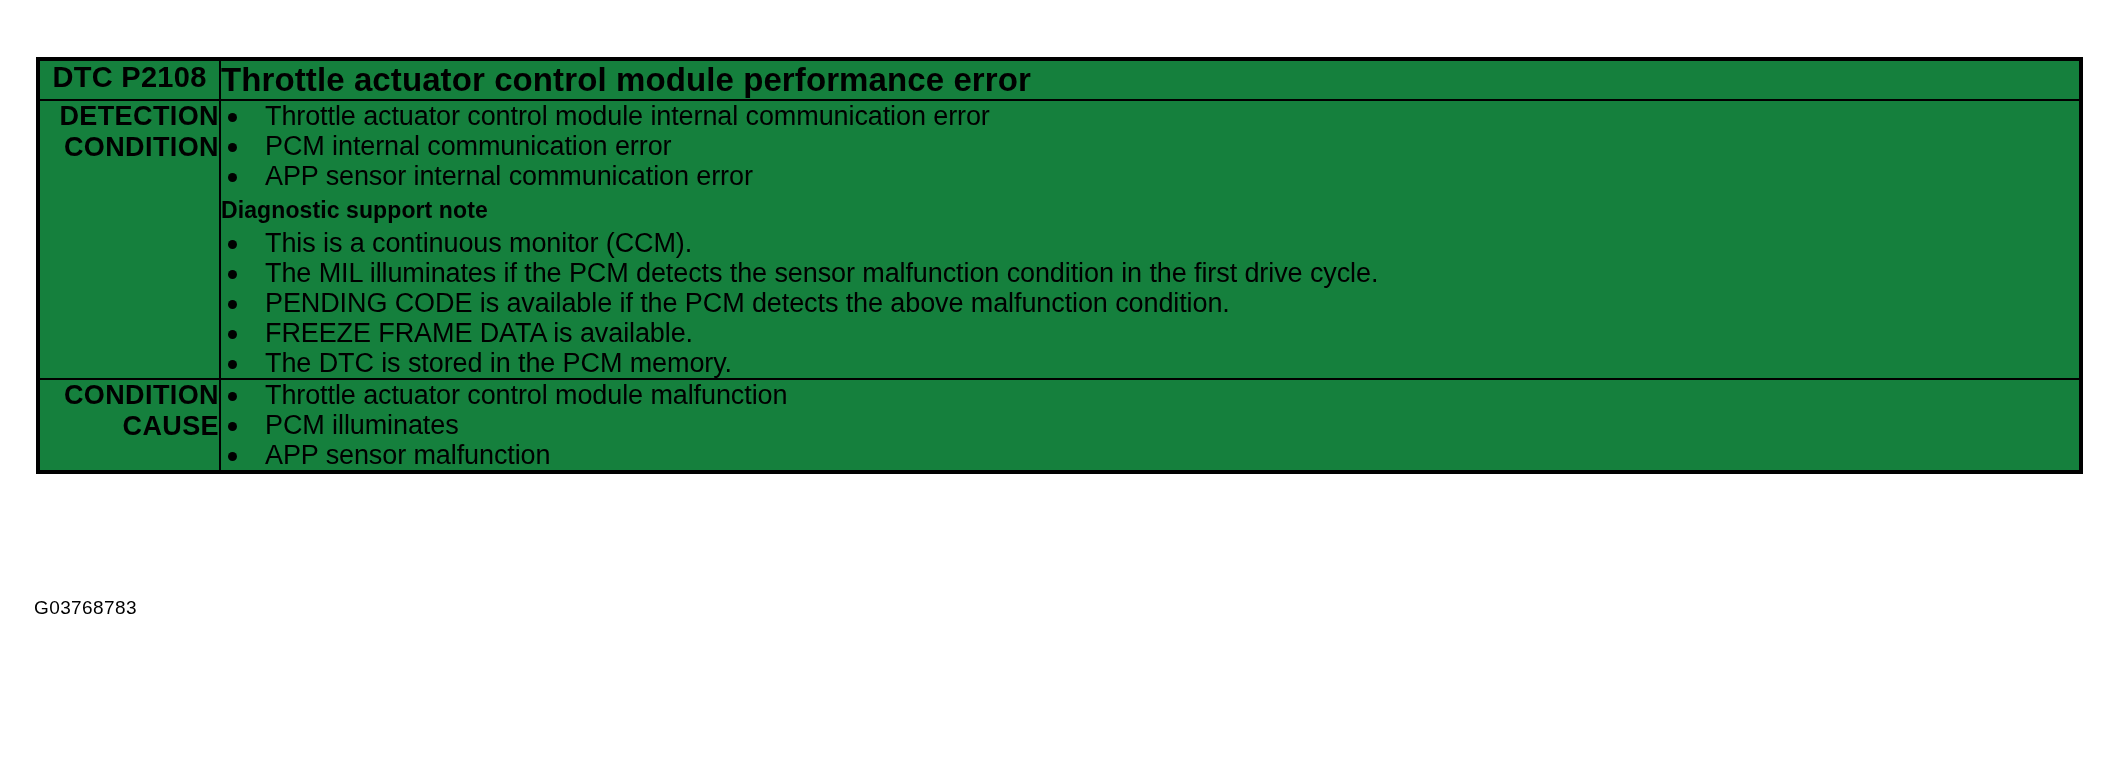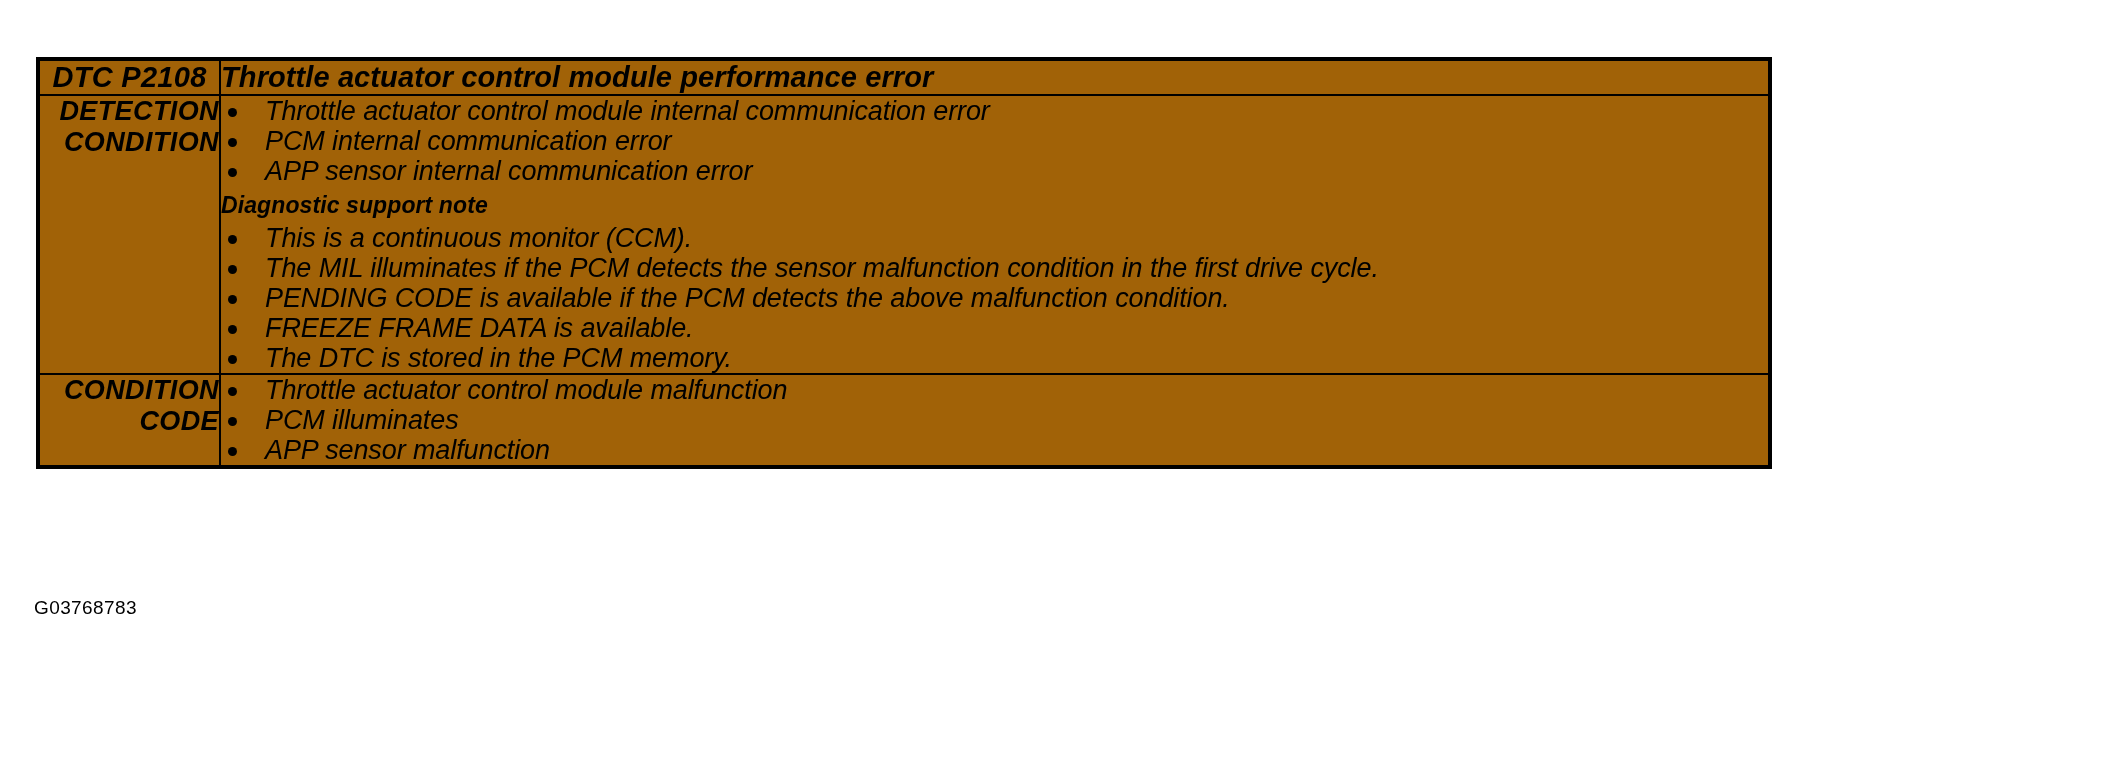--- a/index.html
+++ b/index.html
@@ -18,25 +18,24 @@
   #page {
     position: absolute;
     left: 0; top: 0;
     width: 2124px;
     height: 769px;
   }
   .dtc-table {
     position: absolute;
     left: 36px;
     top: 57px;
-    width: 1736px;
+    width: 2047px;
     border-collapse: collapse;
     table-layout: fixed;
-    background: #a16207;
-    font-style: italic;
+    background: #15803d;
   }
   .dtc-table td {
     border: 2px solid #000000;
     vertical-align: top;
     padding: 0;
   }
   .dtc-table .outer-top    { border-top-width: 4px; }
   .dtc-table .outer-left   { border-left-width: 4px; }
   .dtc-table .outer-right  { border-right-width: 4px; }
   .dtc-table .outer-bottom { border-bottom-width: 4px; }
@@ -47,21 +46,21 @@
   .hdr-code {
     text-align: center;
     font-weight: bold;
     font-size: 29px;
     letter-spacing: 0.3px;
     padding: 6px 4px 7px 4px;
     white-space: nowrap;
   }
   .hdr-desc {
     font-weight: bold;
-    font-size: 29px;
+    font-size: 33px;
     letter-spacing: 0.1px;
     padding: 6px 10px 7px 10px;
     white-space: nowrap;
   }
 
   
   .row-label {
     text-align: right;
     font-weight: bold;
     font-size: 27px;
@@ -178,21 +177,21 @@
               <span class="bullet-dot"></span>
               <span>The DTC is stored in the PCM memory.</span>
             </li>
           </ul>
         </td>
       </tr>
 
       <tr>
         <td class="row-label outer-left outer-bottom">
           <span class="lbl-line">CONDITION</span>
-          <span class="lbl-line">CODE</span>
+          <span class="lbl-line">CAUSE</span>
         </td>
         <td class="body-cell outer-right outer-bottom">
           <ul class="bullets">
             <li>
               <span class="bullet-dot"></span>
               <span>Throttle actuator control module malfunction</span>
             </li>
             <li>
               <span class="bullet-dot"></span>
               <span>PCM illuminates</span>

